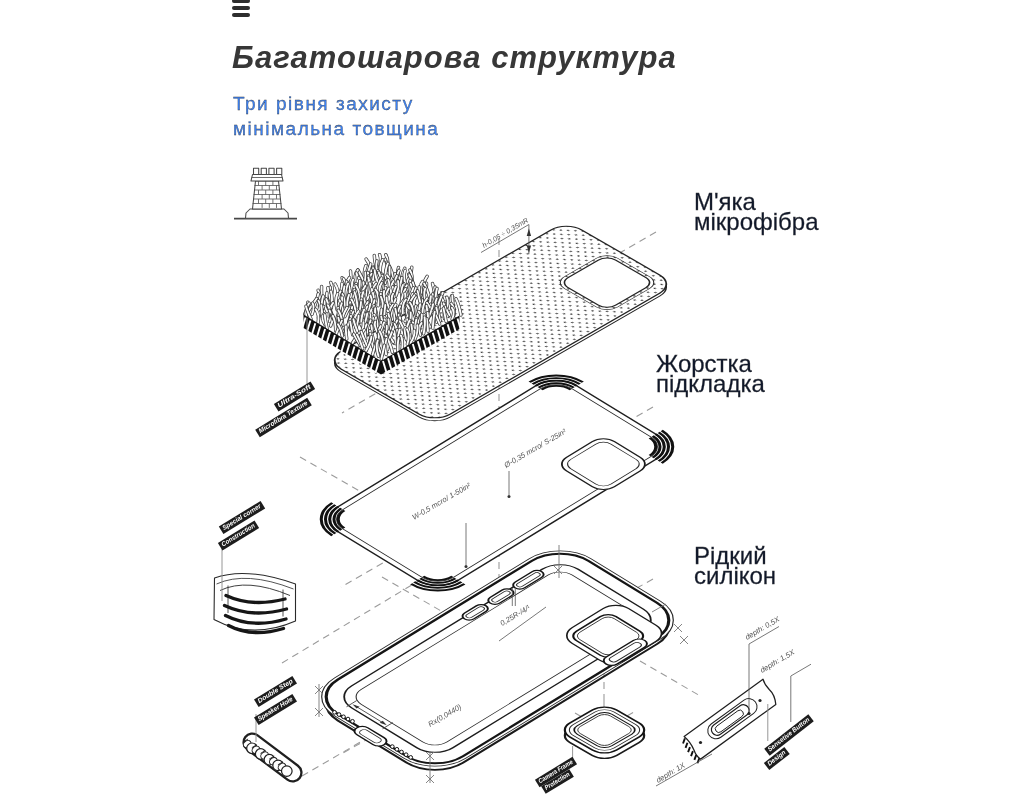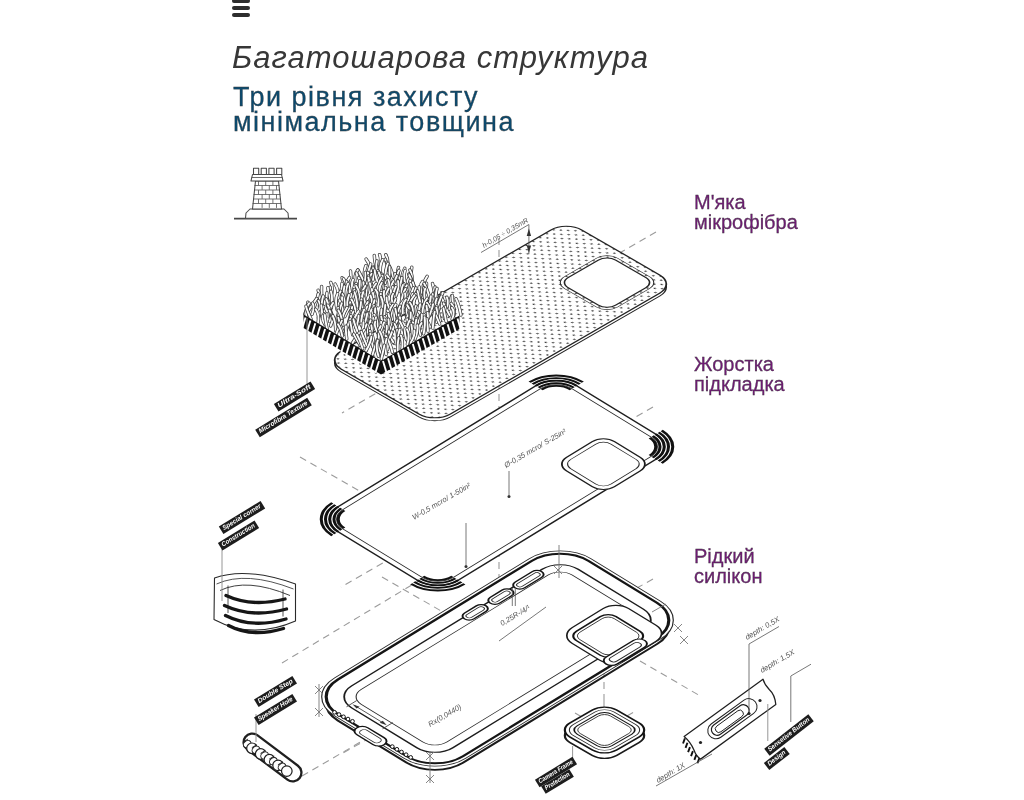--- a/index.html
+++ b/index.html
@@ -1,36 +1,36 @@
 <!DOCTYPE html>
 <html><head><meta charset="utf-8">
 <style>
 html,body{margin:0;padding:0;background:#fff;width:1024px;height:800px;overflow:hidden}
 body{font-family:"Liberation Sans",sans-serif;color:#3d3d3d;position:relative}
-.title{position:absolute;left:232px;top:40px;font-size:31px;font-weight:normal;font-style:italic;color:#373737;letter-spacing:1.05px}
-.sub{position:absolute;left:233px;top:85px;font-size:27px;line-height:24.6px;color:#0c4a6e;-webkit-text-stroke:0.3px #3d3d3d;letter-spacing:1.5px}
-.lab{position:absolute;font-size:20px;line-height:20px;color:#701a75;-webkit-text-stroke:0.3px #3d3d3d}
+.title{position:absolute;left:232px;top:40px;font-size:31px;font-weight:bold;font-style:italic;color:#373737;letter-spacing:1.05px}
+.sub{position:absolute;left:233px;top:92px;font-size:19px;line-height:24.6px;color:#3b82f6;-webkit-text-stroke:0.3px #3d3d3d;letter-spacing:1.5px}
+.lab{position:absolute;font-size:24px;line-height:20px;color:#0f172a;-webkit-text-stroke:0.3px #3d3d3d}
 .burger{position:absolute;left:231.5px;top:-1.5px}
 .burger div{width:18.4px;height:4.3px;background:#2e2e2e;border-radius:2.2px;margin-bottom:2.9px}
 </style></head>
 <body>
 
 <div class="burger">
     <div></div>
     <div></div>
     <div></div>
   </div>
 
 <div class="title">Багатошарова структура</div>
 
 <div class="sub">Три рівня захисту<br>мінімальна товщина</div>
 
 <div class="lab" style="left:694px;top:192px">М'яка<br>мікрофібра</div>
 
-<div class="lab" style="left:694px;top:354px">Жорстка<br>підкладка</div>
+<div class="lab" style="left:656px;top:354px">Жорстка<br>підкладка</div>
 
 <div class="lab" style="left:694px;top:546px">Рідкий<br>силікон</div>
 <svg width="1024" height="800" viewBox="0 0 1024 800" style="position:absolute;left:0;top:0;transform:translateZ(0)">
 <defs>
 <pattern id="dots" width="7.8" height="9" patternUnits="userSpaceOnUse">
 <rect width="7.8" height="9" fill="white"></rect>
 <circle cx="2" cy="1.5" r="0.95" fill="#333"></circle>
 <circle cx="5.9" cy="6" r="0.95" fill="#333"></circle>
 </pattern>
 </defs>

